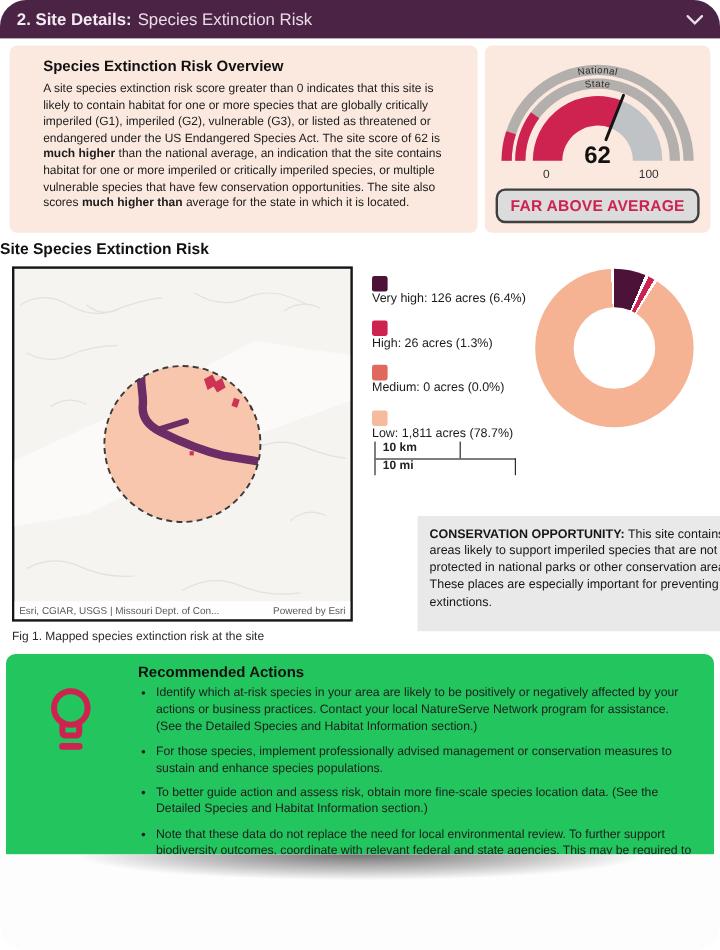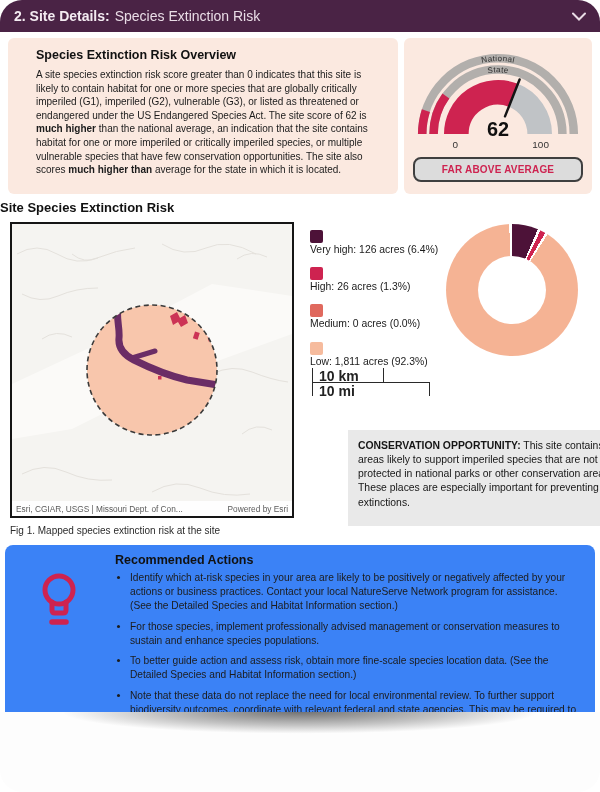--- a/index.html
+++ b/index.html
@@ -16,21 +16,21 @@
 
   
   .ov-row { position:absolute; top:38px; left:8px; width:584px; height:156px; display:flex; gap:6px; }
   .card { background:#fbe9e0; border-radius:6px; }
   .ov-card { flex:1; padding:10px 28px; overflow:hidden; }
   .ov-card h2 { font-size:12.5px; font-weight:bold; color:#111; margin-bottom:6px; }
   .ov-card p { font-size:10px; line-height:1.36; color:#1b1b1b; }
   .gauge-card { width:188px; display:flex; flex-direction:column; align-items:center; padding-top:6px; }
   .gauge-svg { display:block; }
   .badge { margin-top:5px; width:170px; text-align:center; background:#dcdcdc; border:2px solid #3f3f3f;
-           border-radius:8px; color:#ce2350; font-weight:bold; font-size:10px; padding:5px 0; letter-spacing:.2px; }
+           border-radius:8px; color:#ce2350; font-weight:bold; font-size:13px; padding:5px 0; letter-spacing:.2px; }
 
   
   .sec-title { position:absolute; top:200px; left:0; width:496px; text-align:left;
                font-size:13px; font-weight:bold; color:#111; }
 
   
   .map-area { position:absolute; top:222px; left:0; width:600px; height:323px; }
   .map-box { position:absolute; left:10px; top:0; width:284px; height:296px; border:2px solid #151515;
              background:#f5f4f1; overflow:hidden; }
   .attr { position:absolute; left:0; bottom:0; width:100%; height:15px; background:rgba(255,255,255,.88);
@@ -48,30 +48,30 @@
   .donut { position:absolute; left:446px; top:2px; width:132px; height:132px; border-radius:50%;
            background:conic-gradient(#4d1238 0deg 23deg, #ffffff 23deg 25.5deg, #ce2350 25.5deg 30.2deg,
                       #ffffff 30.2deg 32.5deg, #f5b394 32.5deg 357.5deg, #ffffff 357.5deg 360deg); }
   .donut::after { content:""; position:absolute; left:24%; top:24%; width:52%; height:52%;
                   border-radius:50%; background:#ffffff; }
 
   .scalebar { position:absolute; left:312px; top:146px; width:118px; height:28px; border-left:1.5px solid #2a2a2a; }
   .scalebar .mid { position:absolute; left:0; top:50%; width:100%; border-top:1.5px solid #2a2a2a; }
   .scalebar .tk-km { position:absolute; left:60%; top:0; height:50%; border-left:1.5px solid #2a2a2a; }
   .scalebar .tk-mi { position:absolute; right:0; top:50%; height:50%; border-right:1.5px solid #2a2a2a; }
-  .scalebar .lb { position:absolute; left:6px; font-size:14px; font-weight:bold; color:#222; }
+  .scalebar .lb { position:absolute; left:6px; font-size:10px; font-weight:bold; color:#222; }
   .scalebar .lb.km { top:0px; } .scalebar .lb.mi { top:15px; }
 
   .cons-box { position:absolute; left:308px; top:208px; width:310px; min-height:96px; background:#e9e9e9;
               padding:9px 34px 9px 10px; font-size:10.4px; line-height:1.36; color:#161616;margin-left:40px; }
   .cons-box b { font-weight:bold; }
   .flag { position:absolute; right:7px; bottom:16px; }
 
   
-  .rec { position:absolute; top:545px; left:5px; width:590px; height:167px; background:#3b82f6;
+  .rec { position:absolute; top:545px; left:5px; width:590px; height:167px; background:#22c55e;
          border-radius:8px 8px 0 0; overflow:hidden; }
   .rec h2 { font-size:12.5px; font-weight:bold; color:#111; margin:8px 0 4px 110px; }
   .rec ul { margin:0 14px 0 110px; padding-left:15px; }
   .rec li { font-size:10.2px; line-height:1.36; color:#1c1c1c; margin-bottom:7px; }
   .bulb { position:absolute; left:31px; top:27px; }
 
   
   .pg-bottom { position:absolute; top:712px; left:0; width:600px; height:80px; background:#fdfdfd; }
   .pg-bottom .sh { width:100%; height:54px;
       background:radial-gradient(ellipse 330px 30px at 50% 0%, rgba(30,30,30,.62), rgba(30,30,30,.25) 45%, rgba(30,30,30,0) 72%); }
@@ -187,21 +187,21 @@
       <div class="leg-item">
         <span class="leg-sw c1"></span>
         <span class="leg-lb">High: 26 acres (1.3%)</span>
       </div>
       <div class="leg-item">
         <span class="leg-sw c2"></span>
         <span class="leg-lb">Medium: 0 acres (0.0%)</span>
       </div>
       <div class="leg-item">
         <span class="leg-sw c3"></span>
-        <span class="leg-lb">Low: 1,811 acres (92.3%)</span>
+        <span class="leg-lb">Low: 1,811 acres (78.7%)</span>
       </div>
     </div>
 
     <div class="donut"></div>
 
     <div class="scalebar">
       <div class="mid"></div>
         <div class="tk-km"></div>
         <div class="tk-mi"></div>
       <span class="lb km">10 km</span>

